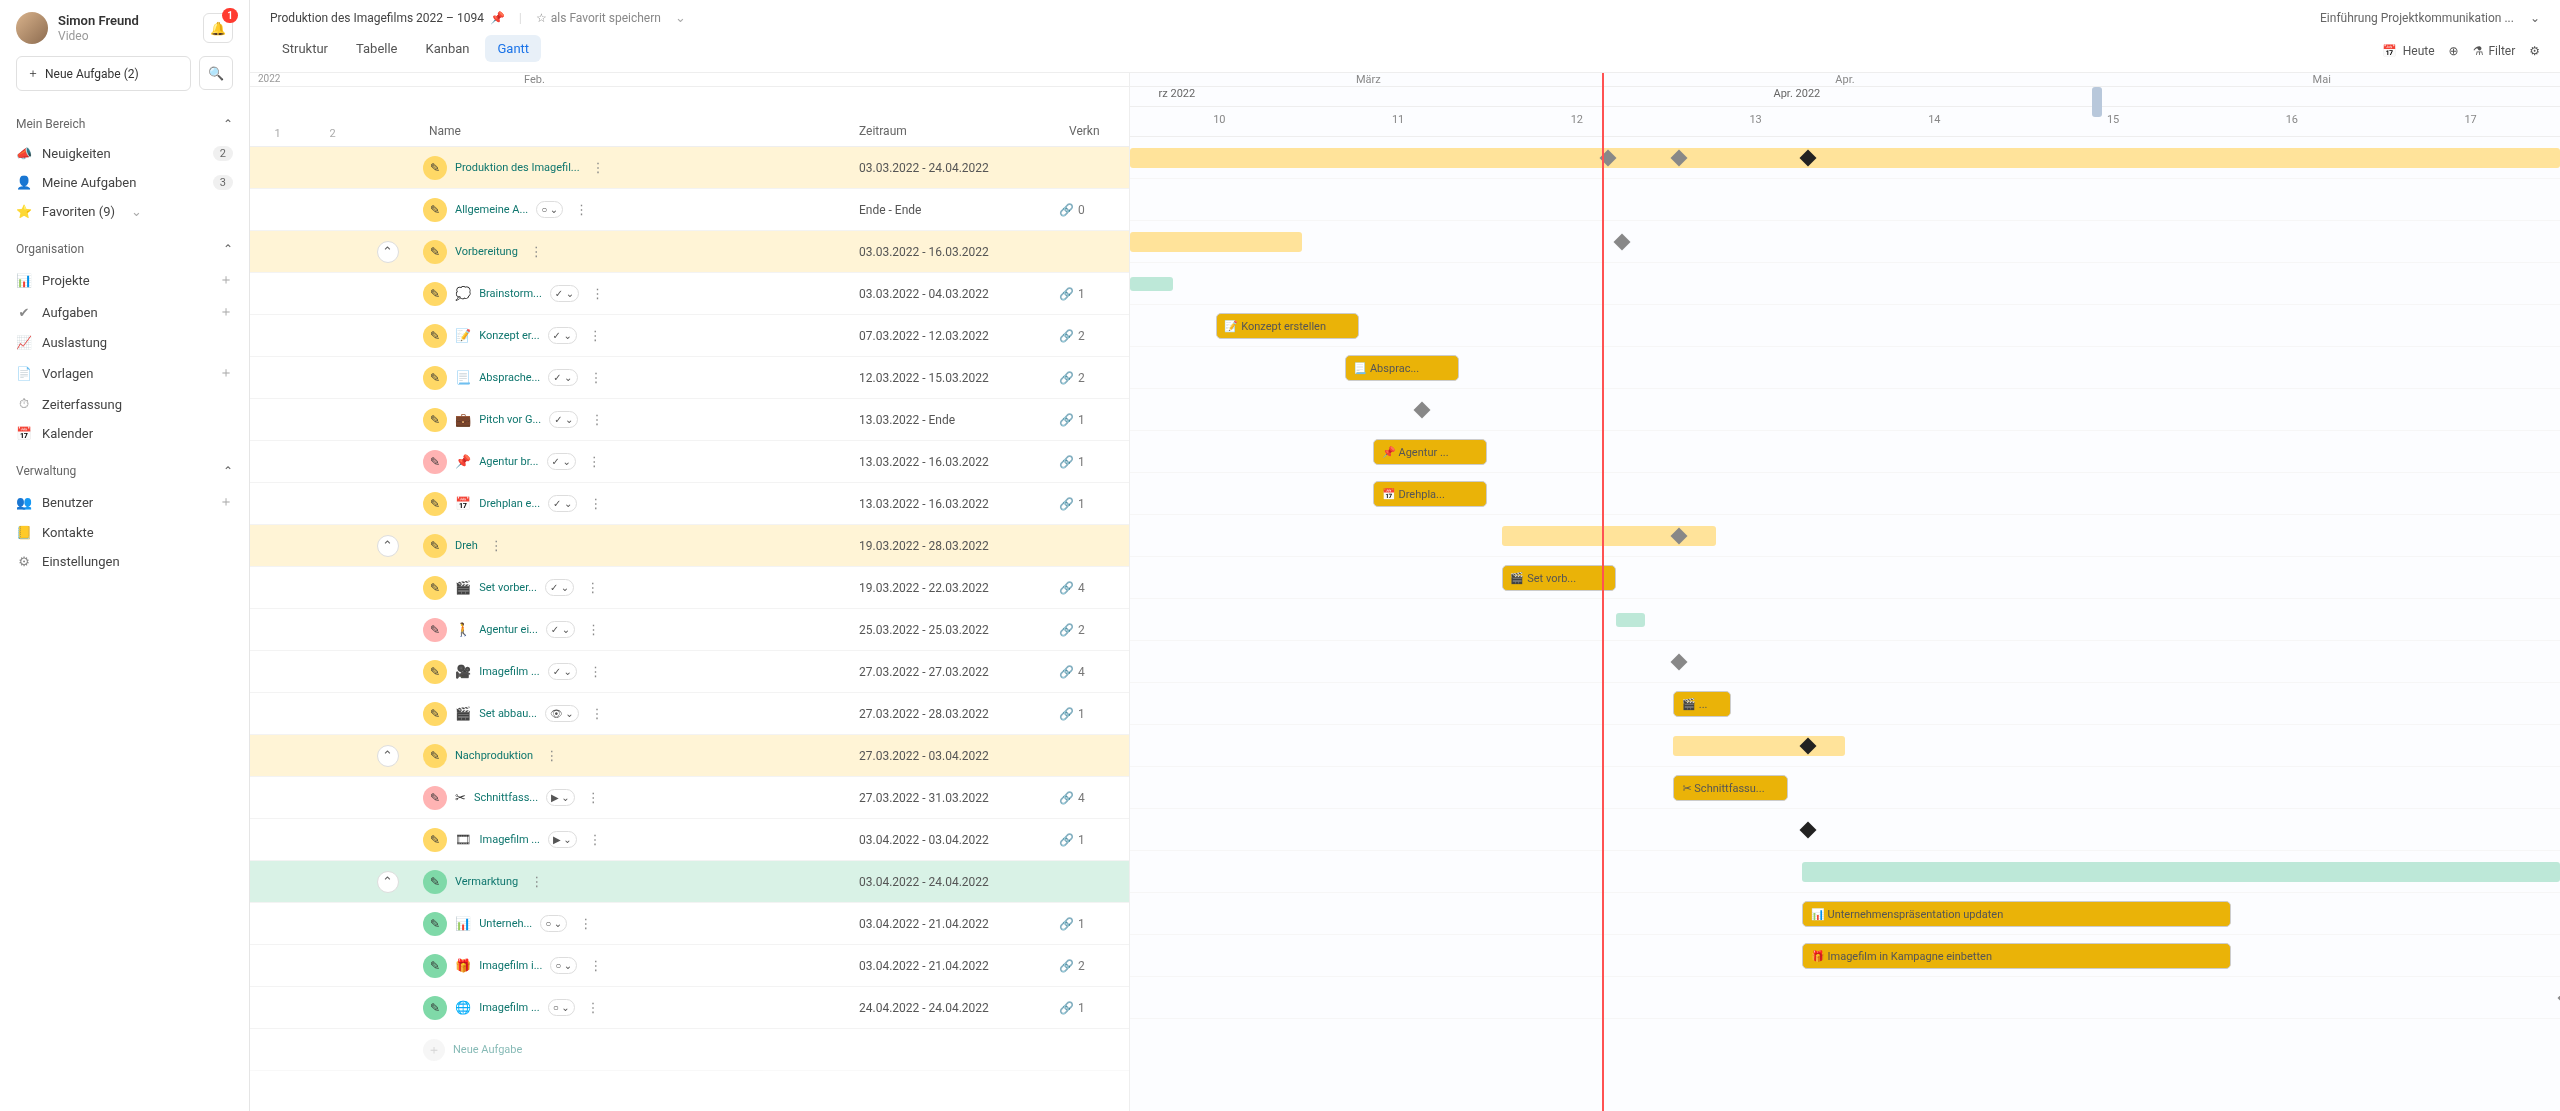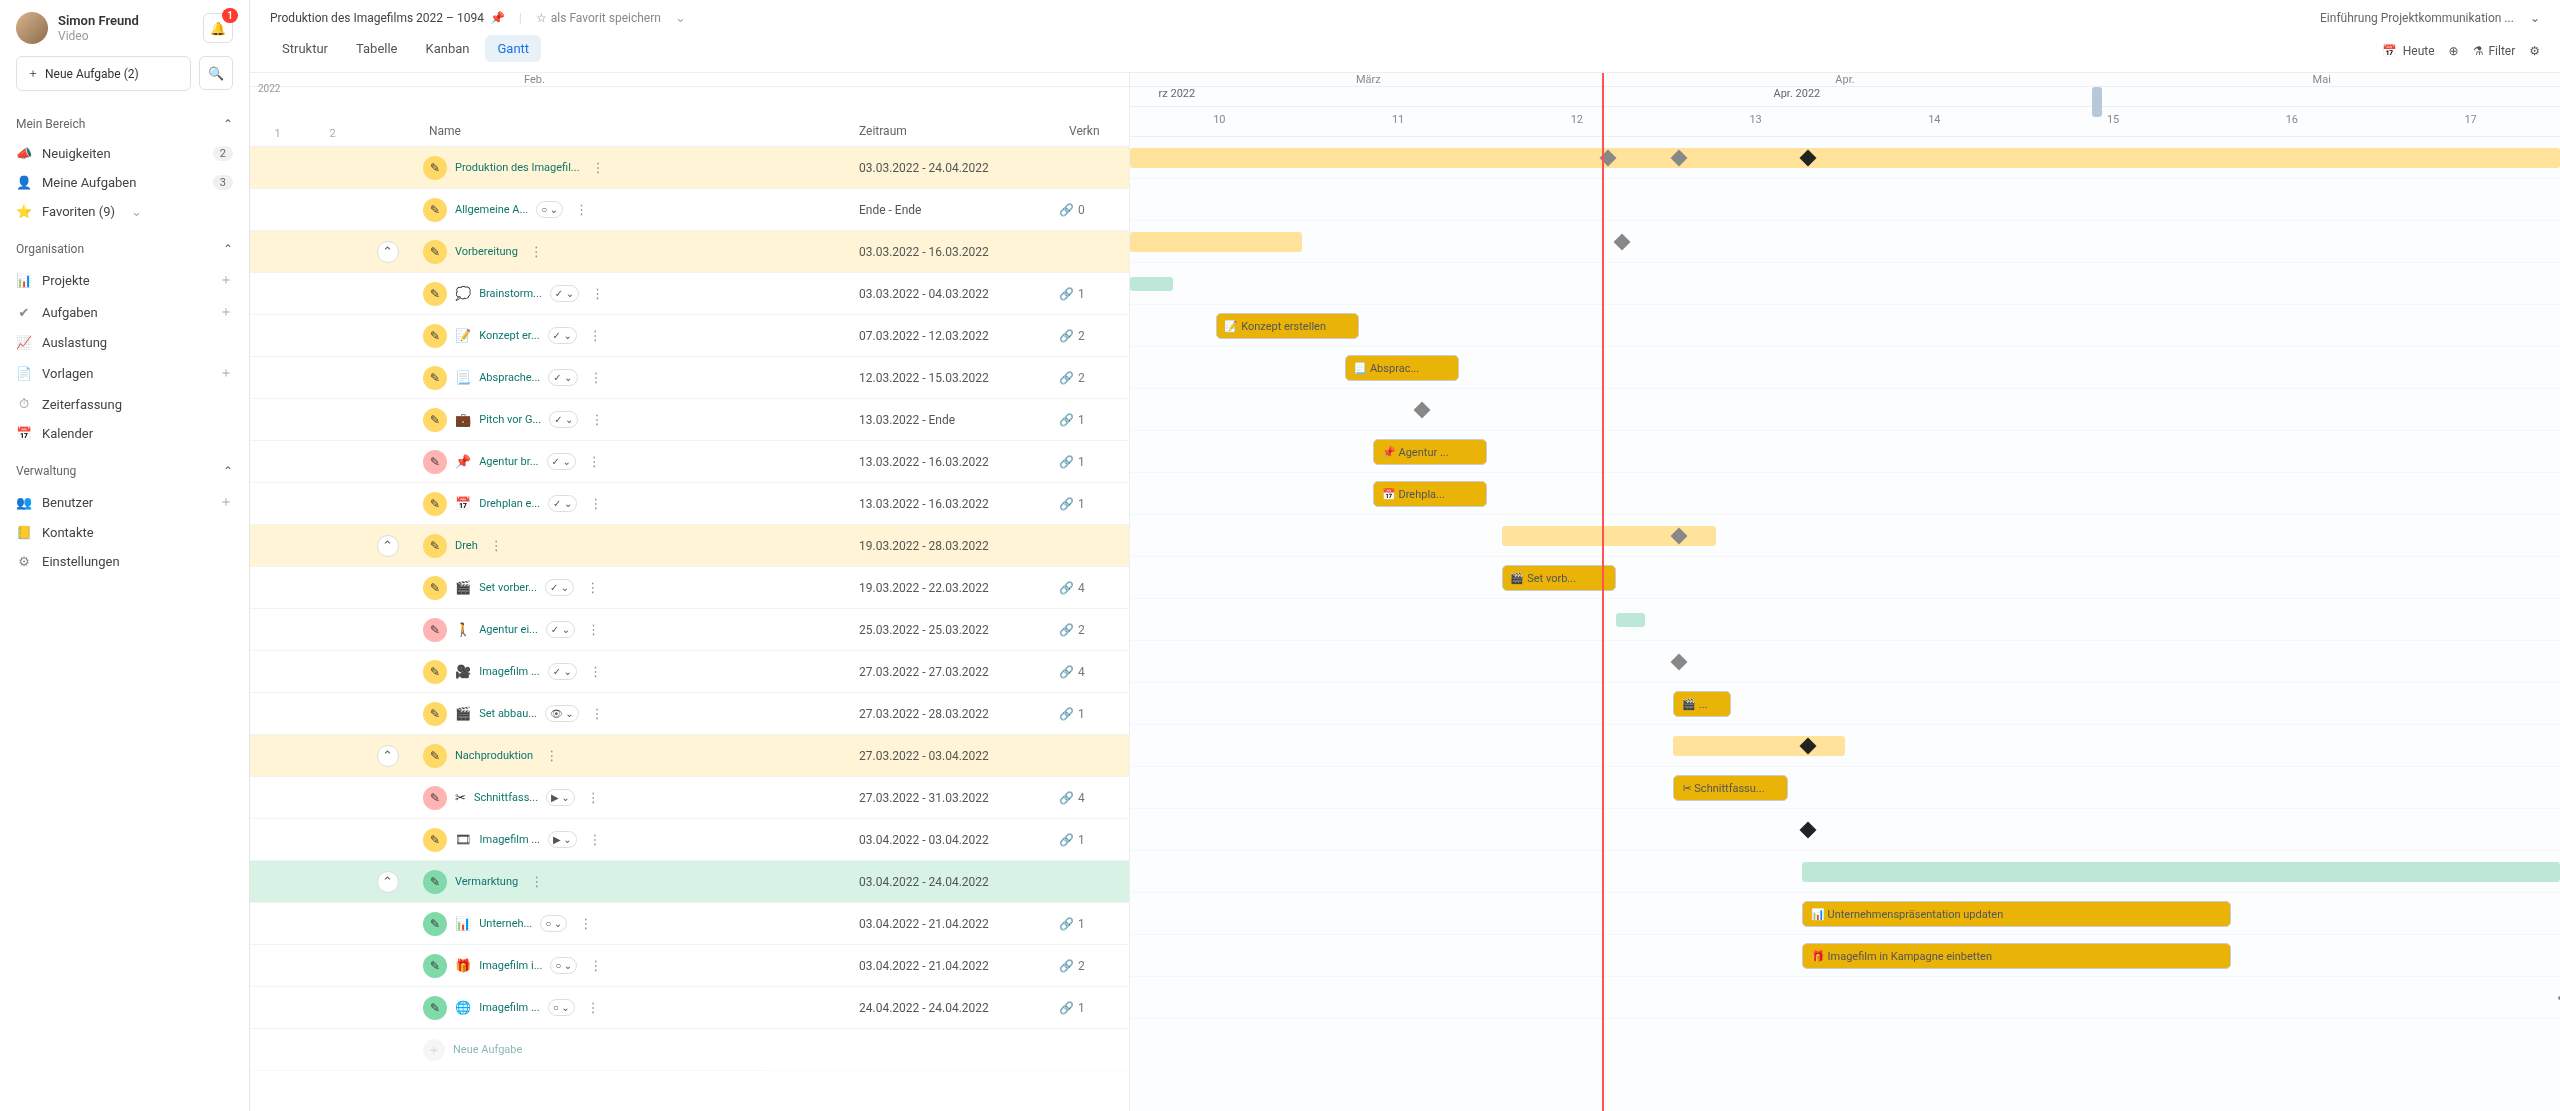--- a/index.html
+++ b/index.html
@@ -76,21 +76,21 @@
 .track { height:42px; border-bottom:1px solid #f6f6f6; position:relative;}
 .bar { position:absolute; height:14px; top:14px; border-radius:3px;}
 .bar.big { height:20px; top:11px; background:#ffe39a;}
 .bar.teal { background:#bde8d8;}
 .bar.box { background:#eab308; border:1px solid #ccc; height:26px; top:8px; border-radius:5px; display:flex;align-items:center;padding:0 8px;font-size:11px;color:#555;white-space:nowrap;}
 .diamond { position:absolute; width:12px; height:12px; transform:rotate(45deg); top:15px;}
 .diamond.grey { background:#888;}
 .diamond.dark { background:#222;}
 .today-line { position:absolute; top:0; bottom:0; width:2px; background:#ff5252;}
 .bracket-l,.bracket-r { position:absolute; top:0; width:10px; height:30px; background:#b8c8db; border-radius:3px;}
-.year-label { position:absolute; top:10px; left:8px; font-size:10px; color:#999;}
+.year-label { position:absolute; top:0; left:8px; font-size:10px; color:#999;}
 </style>
 </head>
 <body>
 
 <div class="app">
 
   <div class="sidebar">
     <div class="user-block">
       <div class="avatar"></div>
       <div class="user-info">

